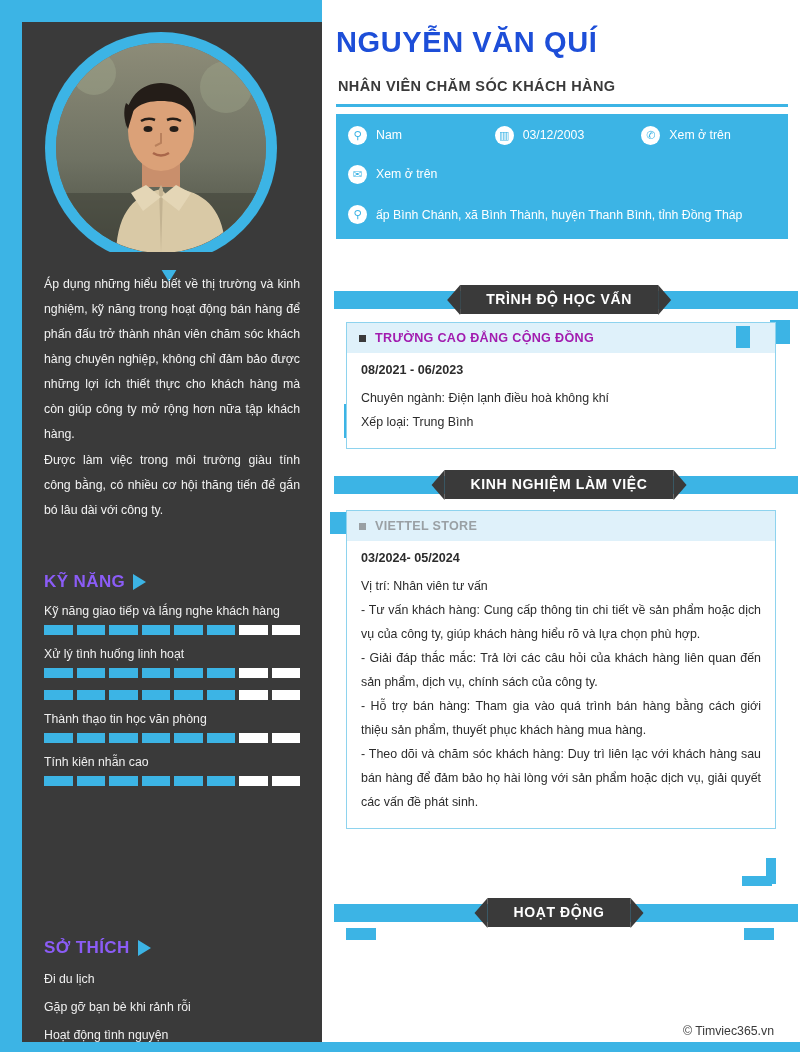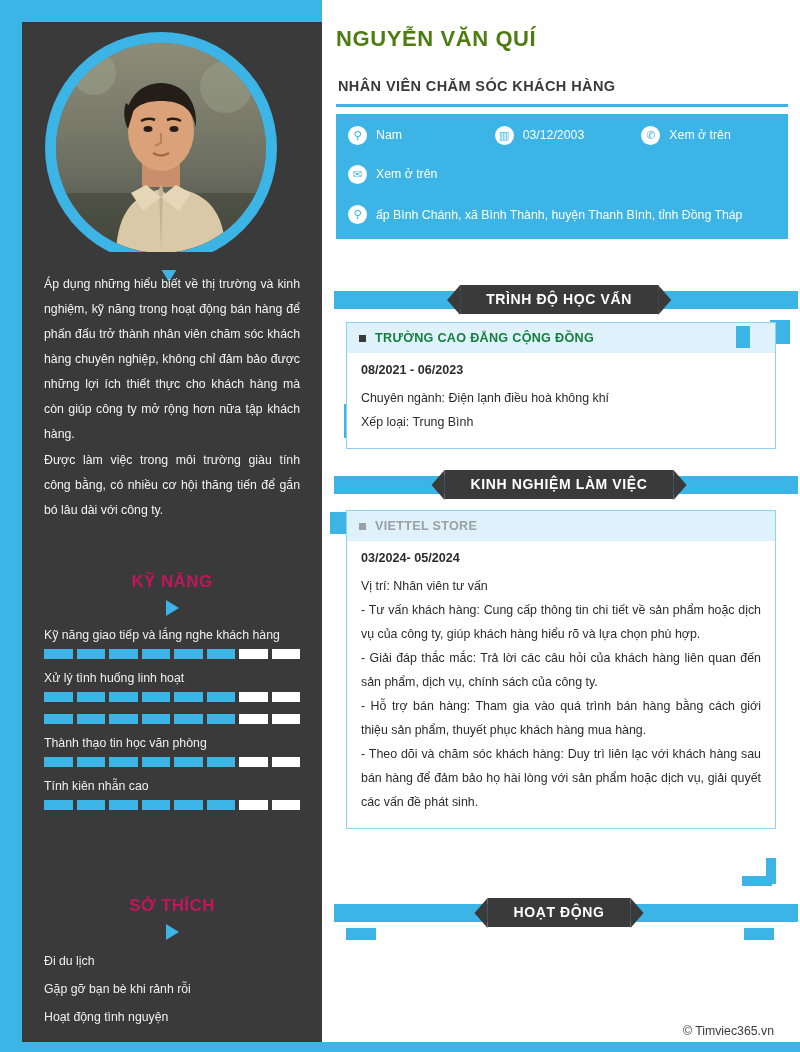--- a/index.html
+++ b/index.html
@@ -66,50 +66,49 @@
     text-align: justify;
     color: #f2f2f2;
   }
   .summary p { margin: 0 0 0 0; }
   .summary p + p { margin-top: 1px; }
 
   
   .lsec-title {
     display: flex; align-items: center; gap: 8px;
     font-size: 17px; font-weight: bold; letter-spacing: .4px;
-    color: #be185d;
-    flex-direction: column;
+    color: #8b5cf6;
   }
   .lsec-title .arrow {
     width: 0; height: 0;
     border-top: 8px solid transparent;
     border-bottom: 8px solid transparent;
     border-left: 13px solid #3cb4e5;
     display: inline-block;
   }
 
   .skills { position: absolute; left: 0; top: 572px; width: 300px; padding: 0 22px; }
   .skill { margin-top: 12px; }
   .skill:first-of-type { margin-top: 14px; }
   .skill-label { font-size: 12.3px; color: #efefef; margin-bottom: 7px; }
   .bars { display: flex; gap: 4px; }
   .bar { height: 10px; flex: 1; background: #ffffff; }
   .bar.on { background: #3cb4e5; }
 
-  .hobbies { position: absolute; left: 0; top: 896px; width: 300px; padding: 0 22px; }
+  .hobbies { position: absolute; left: 0; top: 938px; width: 300px; padding: 0 22px; }
   .hobby { font-size: 12.3px; color: #efefef; margin-top: 14px; }
   .hobby:first-of-type { margin-top: 16px; }
 
   
   .right { position: absolute; left: 322px; top: 0; width: 478px; height: 1052px; }
 
   .name {
     position: absolute; left: 14px; top: 26px; width: 452px;
-    font-size: 22px; font-weight: bold; letter-spacing: .6px;
-    color: #4d7c0f;
+    font-size: 29px; font-weight: bold; letter-spacing: .6px;
+    color: #1d4ed8;
   }
   .job {
     position: absolute; left: 16px; top: 78px; width: 452px;
     font-size: 14.5px; font-weight: bold; letter-spacing: .4px;
     color: #3a3a3a;
   }
   .name-rule {
     position: absolute; left: 14px; top: 104px; width: 452px; height: 3px;
     background: #3cb4e5;
   }
@@ -176,21 +175,21 @@
     border: 1px solid #8ed3ee;
     background: #ffffff;
   }
   .card .chead {
     background: #dff1fa;
     display: flex; align-items: center; gap: 9px;
     padding: 8px 12px;
     font-size: 12.6px; font-weight: bold; letter-spacing: .3px;
   }
   .card .chead .sq { width: 7px; height: 7px; background: #3a3a3a; flex: none; }
-  .card .chead.dark-text { color: #15803d; }
+  .card .chead.dark-text { color: #a21caf; }
   .card .chead.grey-text { color: #9aa0a4; }
   .card .cbody { padding: 10px 14px 14px 14px; }
   .card .when { font-size: 12.6px; font-weight: bold; color: #2c2c2c; margin-bottom: 9px; }
   .card .line { font-size: 12.4px; color: #2c2c2c; line-height: 24px; }
   .card .line.just { text-align: justify; }
 
   
   .tab { position: absolute; background: #3cb4e5; }
 
   .footer {

